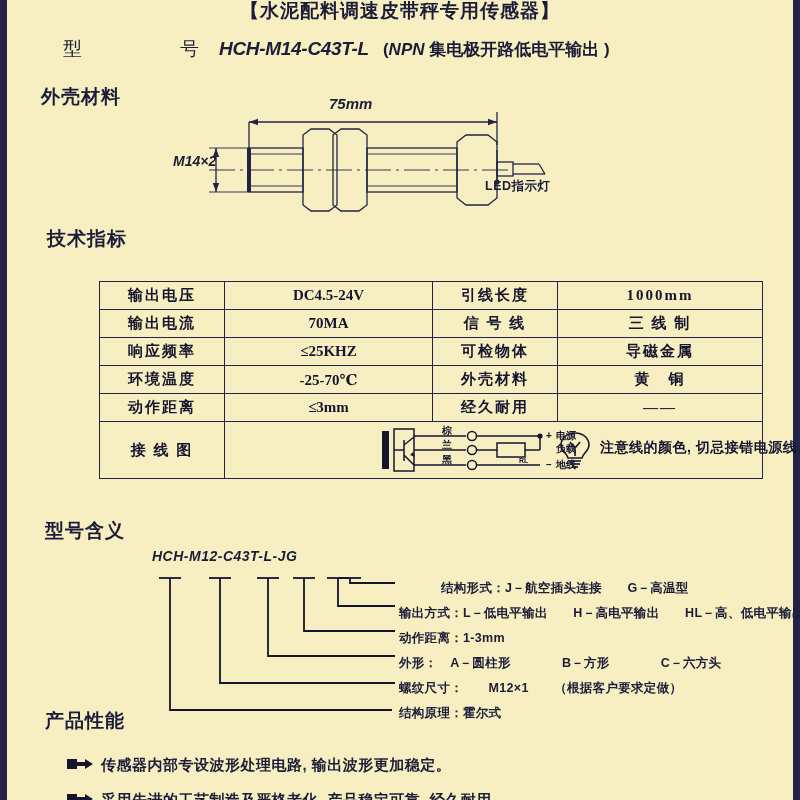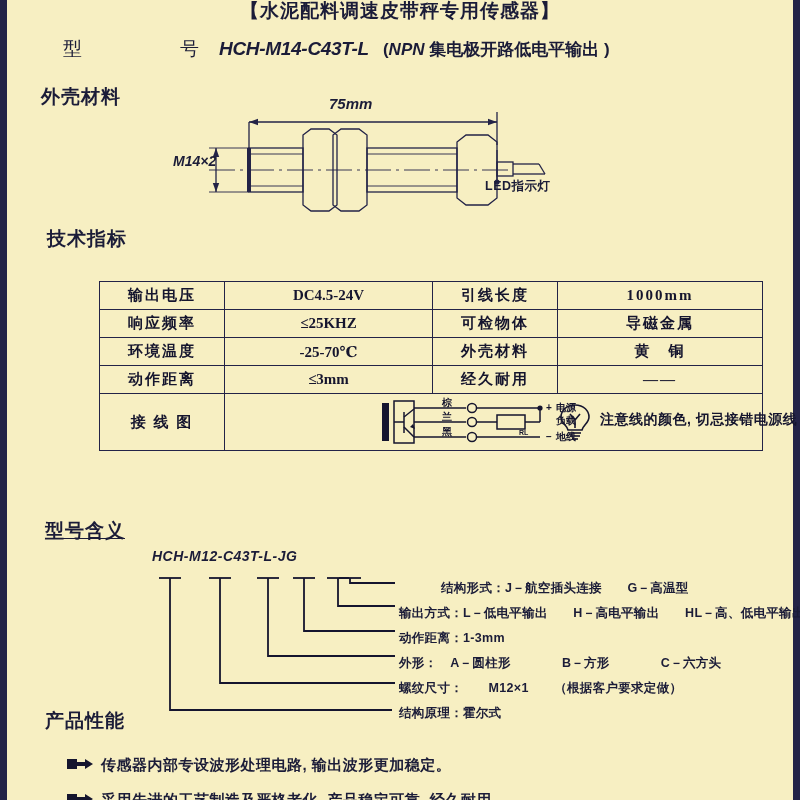--- a/index.html
+++ b/index.html
@@ -38,21 +38,21 @@
   }
   .model-line .paren{
     font-size:17px;margin-left:14px;font-weight:600;
   }
   .model-line .paren i{font-style:italic;}
 
   
   .sec-h{position:absolute;font-size:19px;font-weight:bold;letter-spacing:1px;}
   #h-dim{left:34px;top:84px;}
   #h-spec{left:40px;top:226px;}
-  #h-mean{left:38px;top:518px;text-decoration:underline;}
+  #h-mean{left:38px;top:518px;}
   #h-perf{left:38px;top:696px;margin-top:12px;}
 
   
   .drawing{position:absolute;left:160px;top:90px;width:430px;height:130px;}
   .drawing svg{display:block;}
   .dim-txt{
     position:absolute;font-style:italic;font-weight:bold;font-size:15px;
   }
   #dim-75{left:322px;top:95px;}
   #dim-m14{left:166px;top:153px;font-size:14px;}
@@ -194,20 +194,26 @@
 
   <div class="sec-h" id="h-spec">技术指标</div>
 
   <table class="spec-table">
     <tbody>
       <tr>
         <td class="k">输出电压</td>
         <td class="v1">DC4.5-24V</td>
         <td class="k2">引线长度</td>
         <td class="v2">1000mm</td>
+      </tr>
+      <tr>
+        <td class="k">输出电流</td>
+        <td class="v1">70MA</td>
+        <td class="k2">信 号 线</td>
+        <td class="v2">三 线 制</td>
       </tr>
       <tr>
         <td class="k">响应频率</td>
         <td class="v1">≤25KHZ</td>
         <td class="k2">可检物体</td>
         <td class="v2">导磁金属</td>
       </tr>
       <tr>
         <td class="k">环境温度</td>
         <td class="v1">-25-70℃</td>

